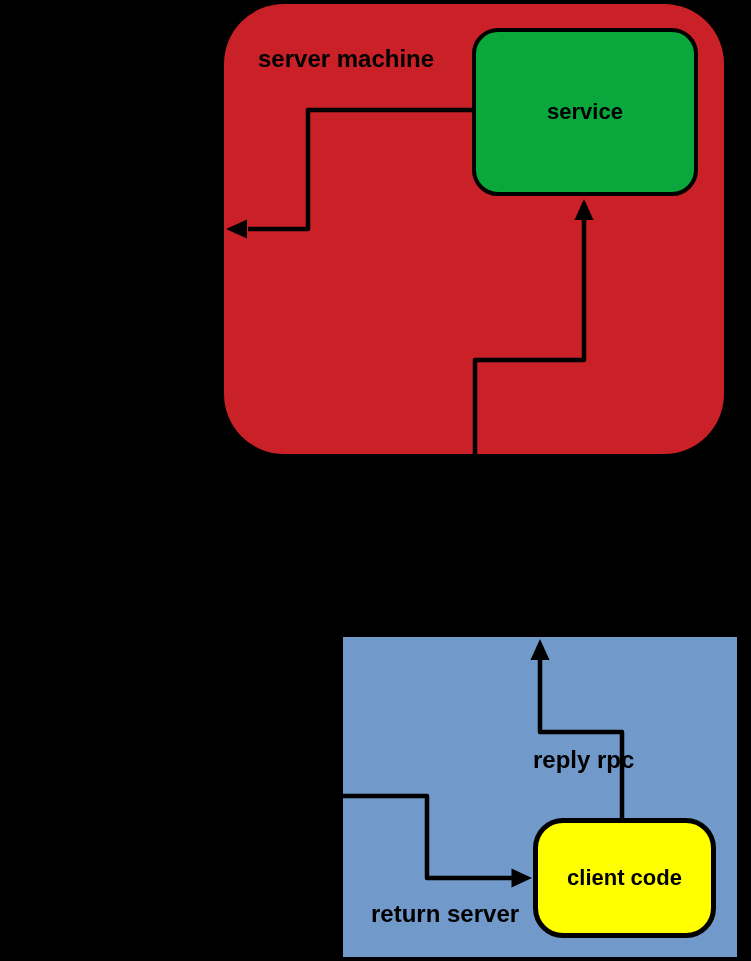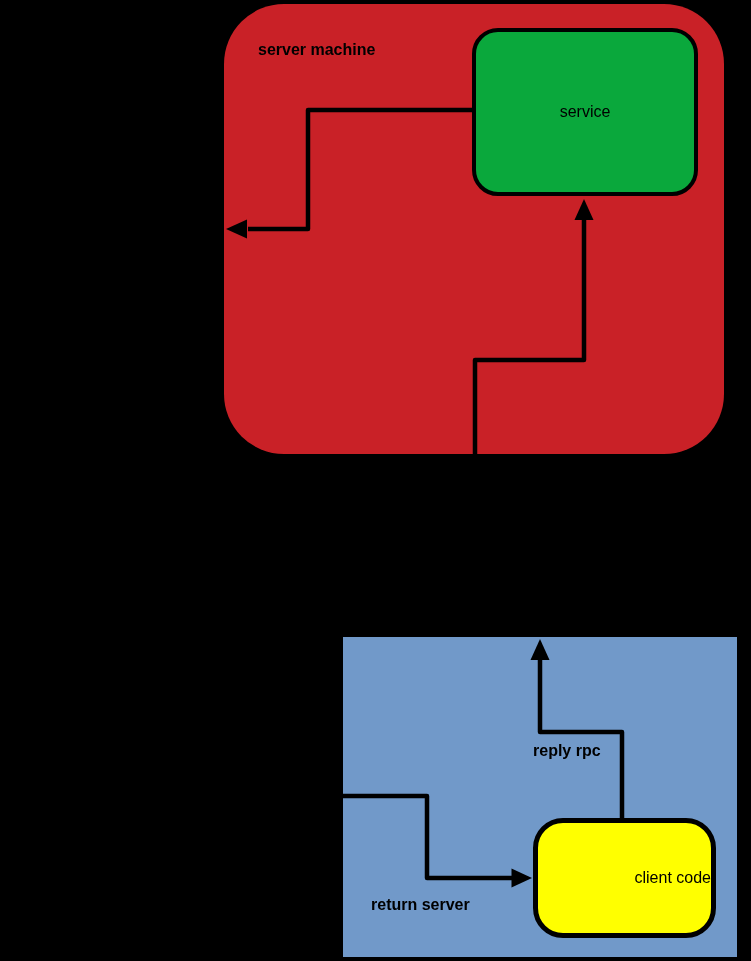--- a/index.html
+++ b/index.html
@@ -38,34 +38,35 @@
   }
   .client-box {
     left: 343px; top: 637px; width: 394px; height: 320px;
     background: var(--c-client);
   }
   .client-code-box {
     left: 533px; top: 818px; width: 183px; height: 120px;
     background: var(--c-clientcode);
     border: 5px solid var(--c-line);
     border-radius: 30px;
-    display: flex; align-items: center; justify-content: flex-end;
+    display: flex; align-items: center; justify-content: center;
   }
   .lbl {
     position: absolute;
     color: var(--c-text);
-    font-size: 16px;
+    font-size: 24px;
     font-weight: bold;
     line-height: 24px;
     white-space: nowrap;
+    margin-top: 9px;
   }
   .inner-lbl {
     color: var(--c-text);
-    font-size: 16px;
-    font-weight: normal;
+    font-size: 22px;
+    font-weight: bold;
     white-space: nowrap;
   }
   .lbl-server-machine { left: 258px; top: 38px; }
   .lbl-service-result { left: 312px; top: 118px; }
   .lbl-call-service   { left: 485px; top: 369px; }
   .lbl-client-machine { left: 355px; top: 648px; }
   .lbl-call-rpc       { left: 533px; top: 739px; }
   .lbl-return-reply   { left: 371px; top: 893px; }
   svg.connections {
     position: absolute; left: 0; top: 0;

